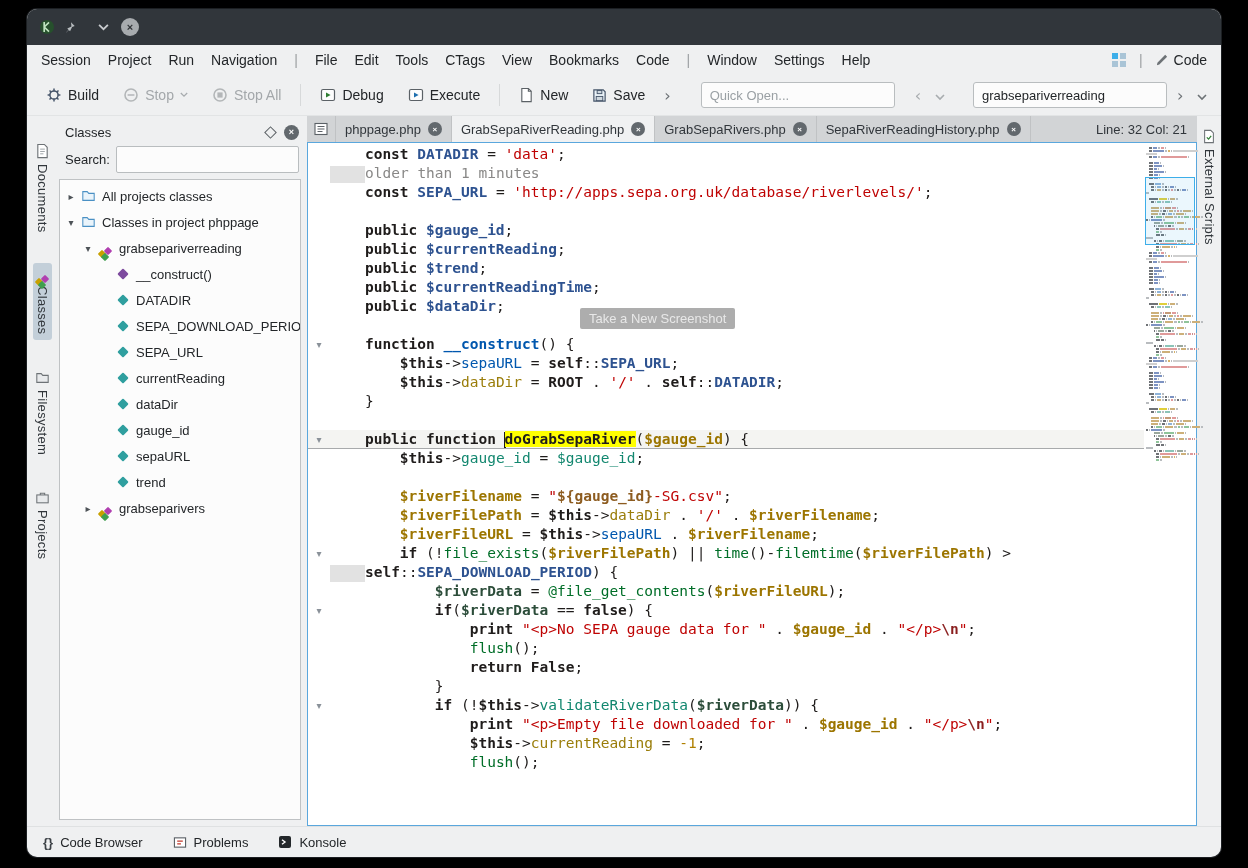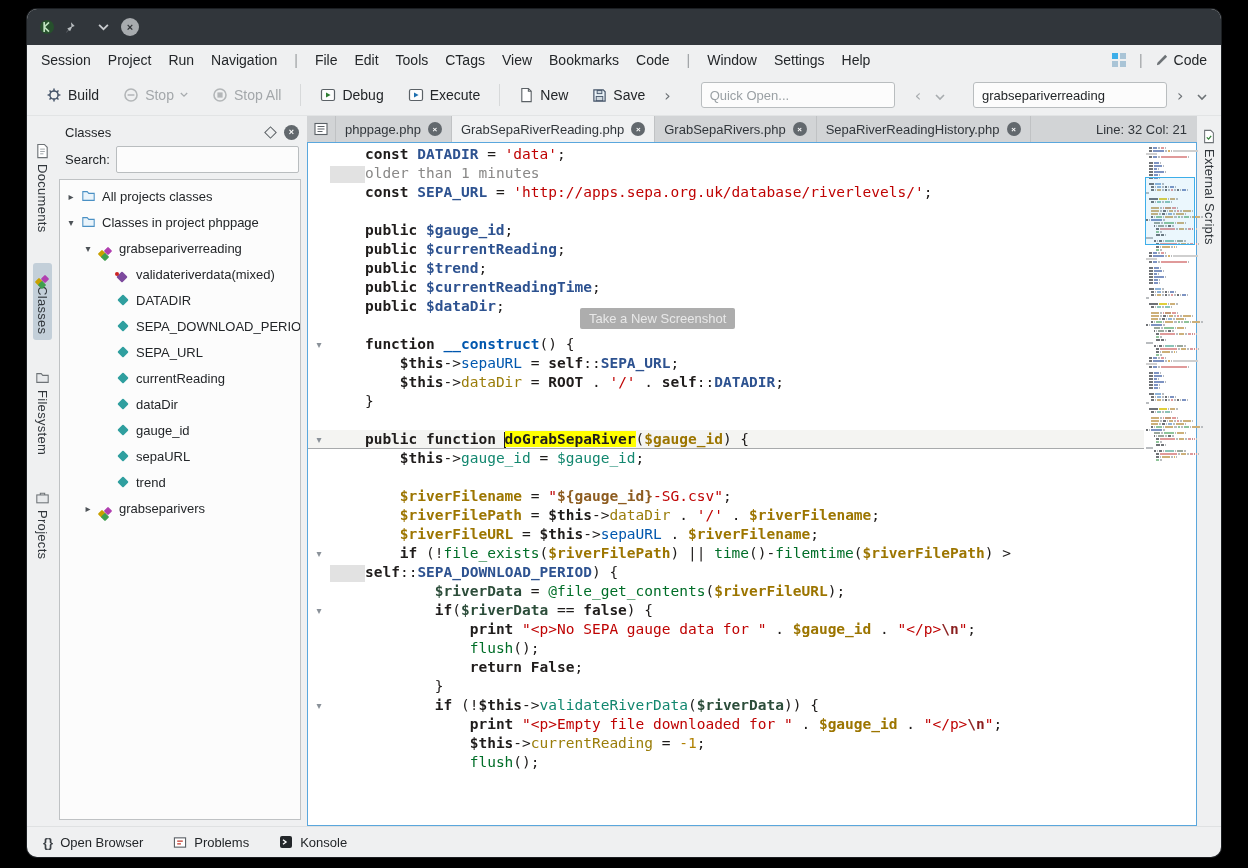--- a/index.html
+++ b/index.html
@@ -335,23 +335,23 @@
                   <span style="position:absolute;left:3px;top:6px"><span style="display:inline-block;width:6px;height:6px;background:#3f9f4f;transform:rotate(45deg);border-radius:1px"></span></span>
                 </span>
               </span>
               <span>grabsepariverreading</span>
             </span>
           </div>
           <div class="tree-row" style="padding-left: 38px;">
             <span class="tree-arrow"></span>
             <span class="row-content">
               <span class="tree-icon">
-                <span style="position:relative;display:inline-block;width:10px;height:10px"><span style="display:inline-block;width:8px;height:8px;background:#7d4a9e;transform:rotate(45deg);border-radius:1px"></span><span style="position:absolute;left:-3px;top:3px;width:4px;height:4px;background:#cc2222;border-radius:50%"></span></span>
+                <span style="display:inline-block;width:8px;height:8px;background:#7d4a9e;transform:rotate(45deg);border-radius:1px"></span>
               </span>
-              <span>validateriverdata(mixed)</span>
+              <span>__construct()</span>
             </span>
           </div>
           <div class="tree-row" style="padding-left: 38px;">
             <span class="tree-arrow"></span>
             <span class="row-content">
               <span class="tree-icon">
                 <span style="display:inline-block;width:8px;height:8px;background:#2f9f9f;transform:rotate(45deg);border-radius:1px"></span>
               </span>
               <span>DATADIR</span>
             </span>
@@ -1381,21 +1381,21 @@
           <span class="vlabel">External Scripts</span>
         </div>
       </div>
   </div>
 
   <div class="bottombar" id="bottombar">
       <span class="bb-item">
         <span style="display:inline-flex">
           <span class="braces">{}</span>
         </span>
-        <span>Open Browser</span>
+        <span>Code Browser</span>
       </span>
       <span class="bb-item">
         <span style="display:inline-flex">
           <svg width="14" height="13" viewBox="0 0 14 14">
             <rect x="1" y="2" width="12" height="10" fill="#fff" stroke="#5b6166" stroke-width="1.2"></rect>
             <path d="M4 5.5h6M4 8.5h4" stroke="#c0392b" stroke-width="1.3"></path>
           </svg>
         </span>
         <span>Problems</span>
       </span>

